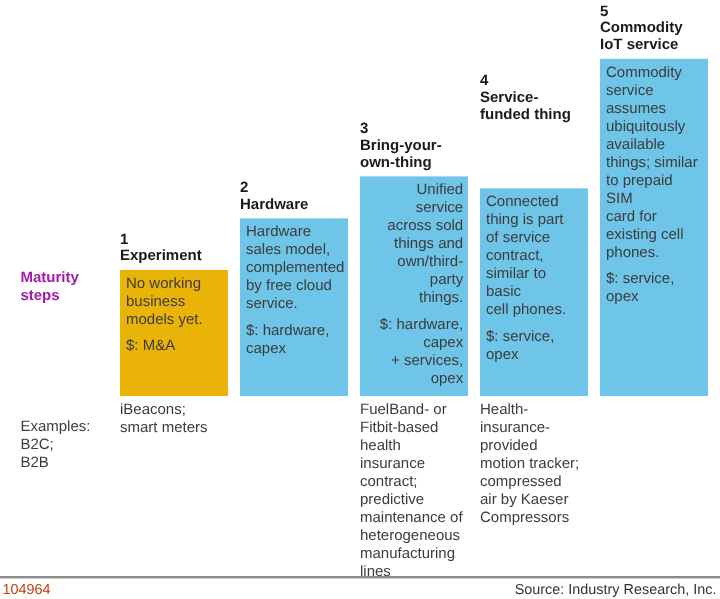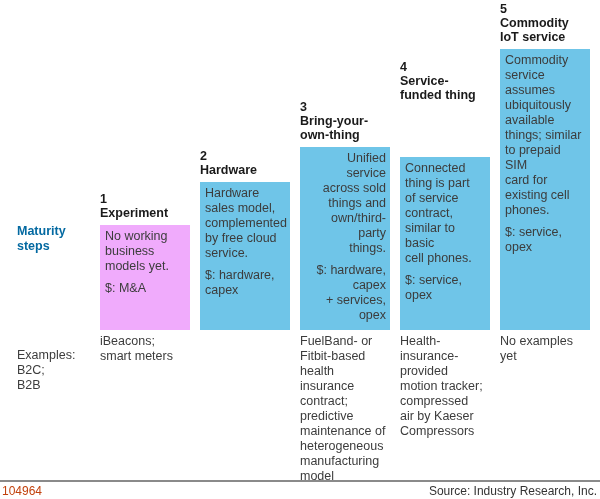--- a/index.html
+++ b/index.html
@@ -12,21 +12,21 @@
     font-size: 12.5px;
     line-height: 15px;
     color: #3c3c3c;
     overflow: hidden;
   }
   .pre { white-space: pre-line; }
 
   .left-header {
     position: absolute;
     left: 17px; top: 224px; width: 80px;
-    font-weight: bold; color: #0369a1;
+    font-weight: bold; color: #a21caf;
     line-height: 15px;
   }
   .examples-header {
     position: absolute;
     left: 17px; top: 348px; width: 80px;
   }
 
   .col { position: absolute; top: 0; width: 90px; height: 330px; }
   .col-1 { left: 100px; }
   .col-2 { left: 200px; }
@@ -82,21 +82,21 @@
 steps</div>
   <div class="examples-header pre">Examples:
 B2C;
 B2B</div>
 
   <div class="col col-1">
     <div class="step-label">
       <span class="num">1</span>
       <span class="nm pre">Experiment</span>
     </div>
-    <div class="step-box" style="background: #f0abfc;">
+    <div class="step-box" style="background: #eab308;">
       <div class="desc pre">No working
 business
 models yet.</div>
       <div class="money pre">$: M&amp;A</div>
     </div>
     <div class="example pre">iBeacons;
 smart meters</div>
   </div>
 
   <div class="col col-2">
@@ -134,21 +134,21 @@
     </div>
     <div class="example pre">FuelBand- or
 Fitbit-based
 health
 insurance
 contract;
 predictive
 maintenance of
 heterogeneous
 manufacturing
-model</div>
+lines</div>
   </div>
 
   <div class="col col-4">
     <div class="step-label">
       <span class="num">4</span>
       <span class="nm pre">Service-
 funded thing</span>
     </div>
     <div class="step-box" style="background: rgb(111, 197, 232);">
       <div class="desc pre">Connected
@@ -182,21 +182,19 @@
 ubiquitously
 available
 things; similar
 to prepaid SIM
 card for
 existing cell
 phones.</div>
       <div class="money pre">$: service,
 opex</div>
     </div>
-    <div class="example pre">No examples
-yet</div>
   </div>
 
   <div class="footer-rule"></div>
   <div class="footer-number">104964</div>
   <div class="footer-source">Source: Industry Research, Inc.</div>
 
 </div>
 
 </body></html>

